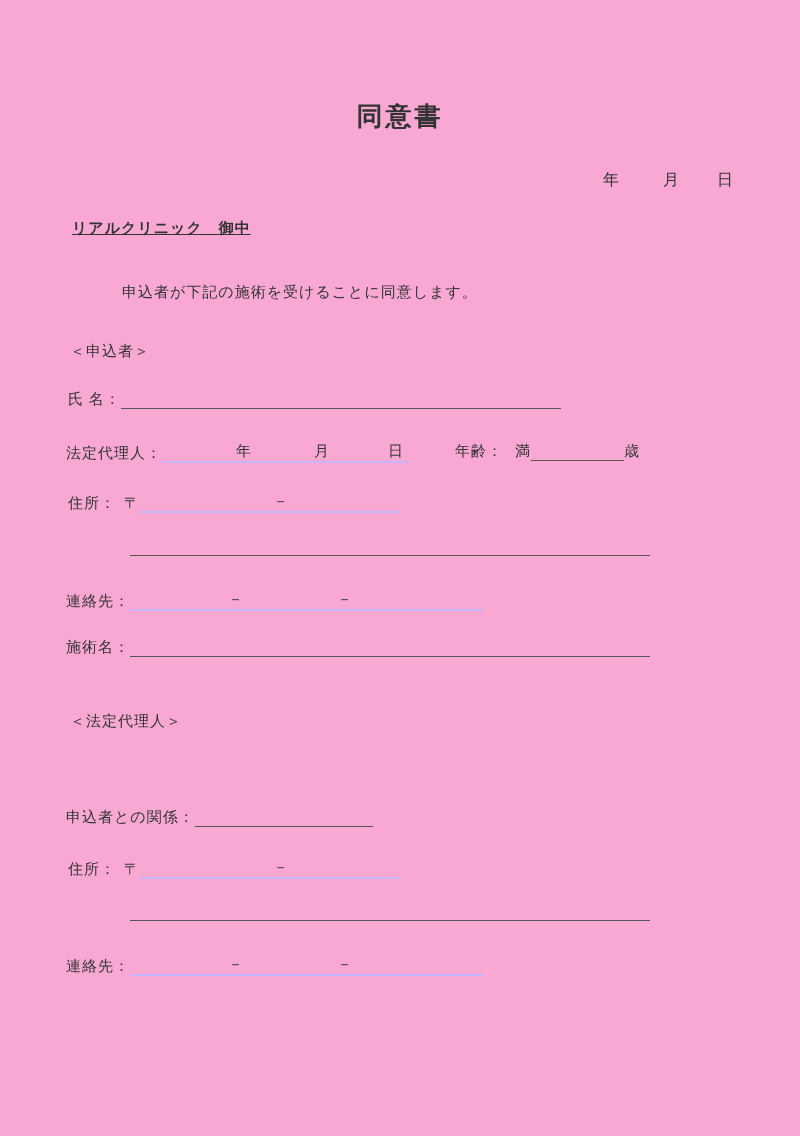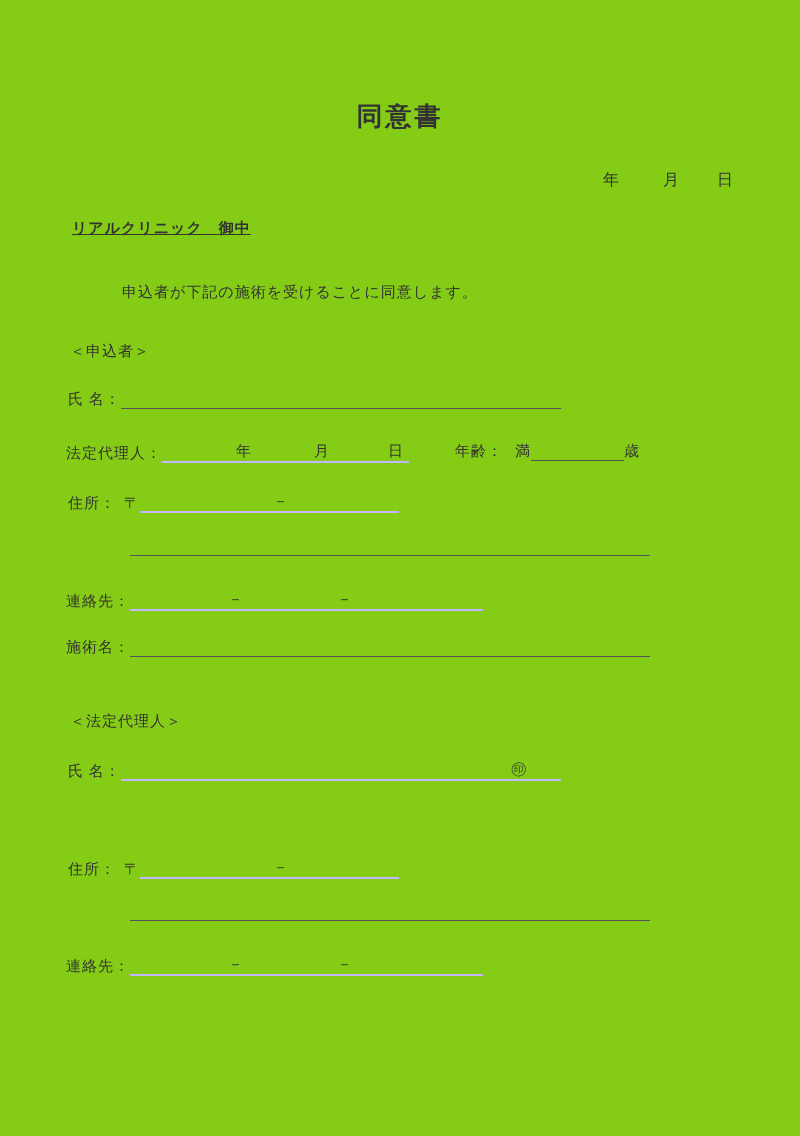--- a/index.html
+++ b/index.html
@@ -1,21 +1,21 @@
 <!DOCTYPE html>
 <html><head>
 <meta charset="utf-8">
 <style>
   * { box-sizing: border-box; }
   html, body { margin: 0; padding: 0; background: #fff; }
   .page {
     position: relative;
     width: 800px;
     height: 1136px;
-    background: #84cc16;
+    background: #f9a8d4;
     color: #333;
     font-family: "Liberation Serif", "DejaVu Serif", serif;
     overflow: hidden;
   }
   .abs { position: absolute; white-space: nowrap; line-height: 20px; }
   .t15 { font-size: 15px; letter-spacing: 1px; }
   .t16 { font-size: 16px; letter-spacing: 1px; }
   .bold { font-weight: bold; }
   .title {
     position: absolute; left: 0; right: 0; top: 99px;
@@ -75,24 +75,24 @@
   <div class="abs t15" style="left:66px; top:589px;">
     <span>連絡先：</span><span class="ufield"><span class="pad" style="width:98px"></span><span>－</span><span class="pad" style="width:93px"></span><span>－</span><span class="pad" style="width:130px"></span></span>
   </div>
 
   <div class="abs t15" style="left:66px; top:637px;">
     <span>施術名：</span><span class="blank" style="width:520px"></span>
   </div>
 
   <div class="abs t15" style="left:70px; top:711px;">＜法定代理人＞</div>
 
-  <div class="abs t15" style="left:68px; top:759px;">
-    <span>氏 名：</span><span class="ufield"><span class="pad" style="width:390px"></span><span class="seal">㊞</span><span class="pad" style="width:33px"></span></span>
+
+  <div class="abs t15" style="left:66px; top:807px;">
+    <span>申込者との関係：</span><span class="blank" style="width:178px"></span>
   </div>
-
 
   <div class="abs t15" style="left:68px; top:857px;">
     <span>住所：</span><span class="pad" style="width:8px"></span><span>〒</span><span class="ufield"><span class="pad" style="width:133px"></span><span>－</span><span class="pad" style="width:110px"></span></span>
   </div>
   <div class="abs" style="left:130px; top:901px;">
     <span class="blank" style="width:520px"></span>
   </div>
 
   <div class="abs t15" style="left:66px; top:954px;">
     <span>連絡先：</span><span class="ufield"><span class="pad" style="width:98px"></span><span>－</span><span class="pad" style="width:93px"></span><span>－</span><span class="pad" style="width:130px"></span></span>

